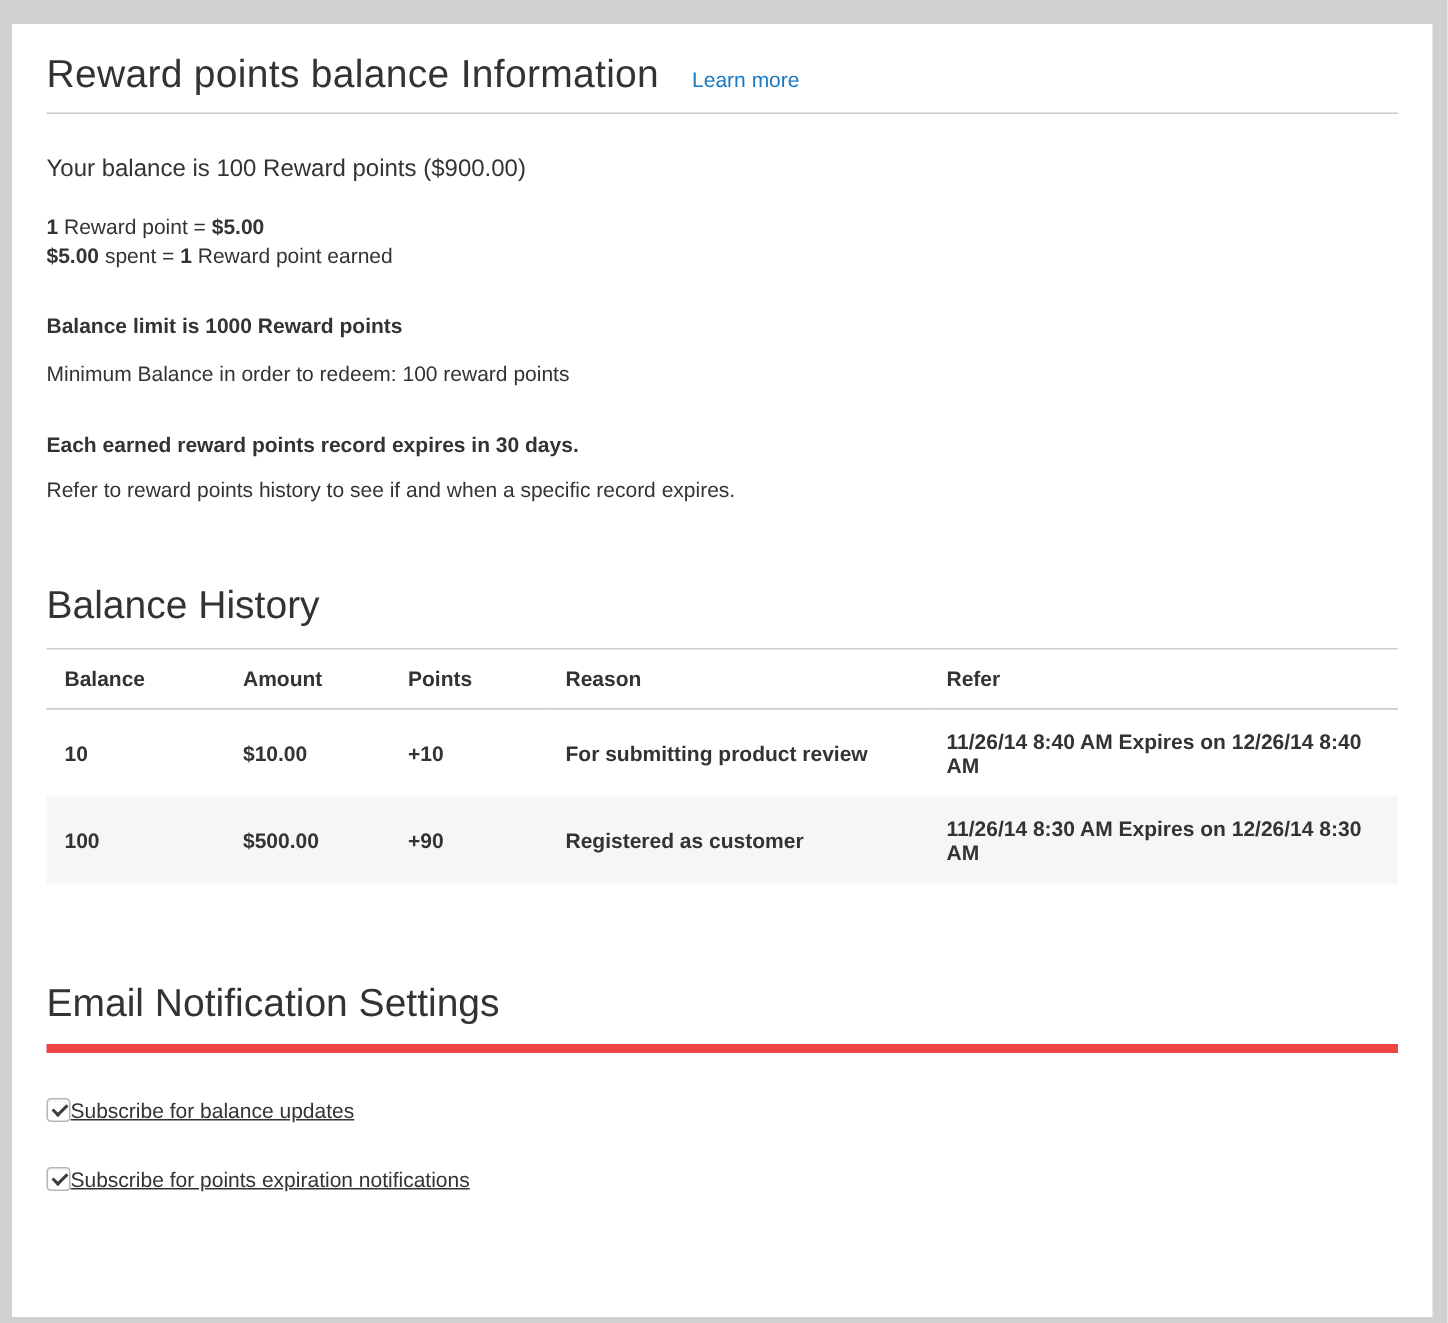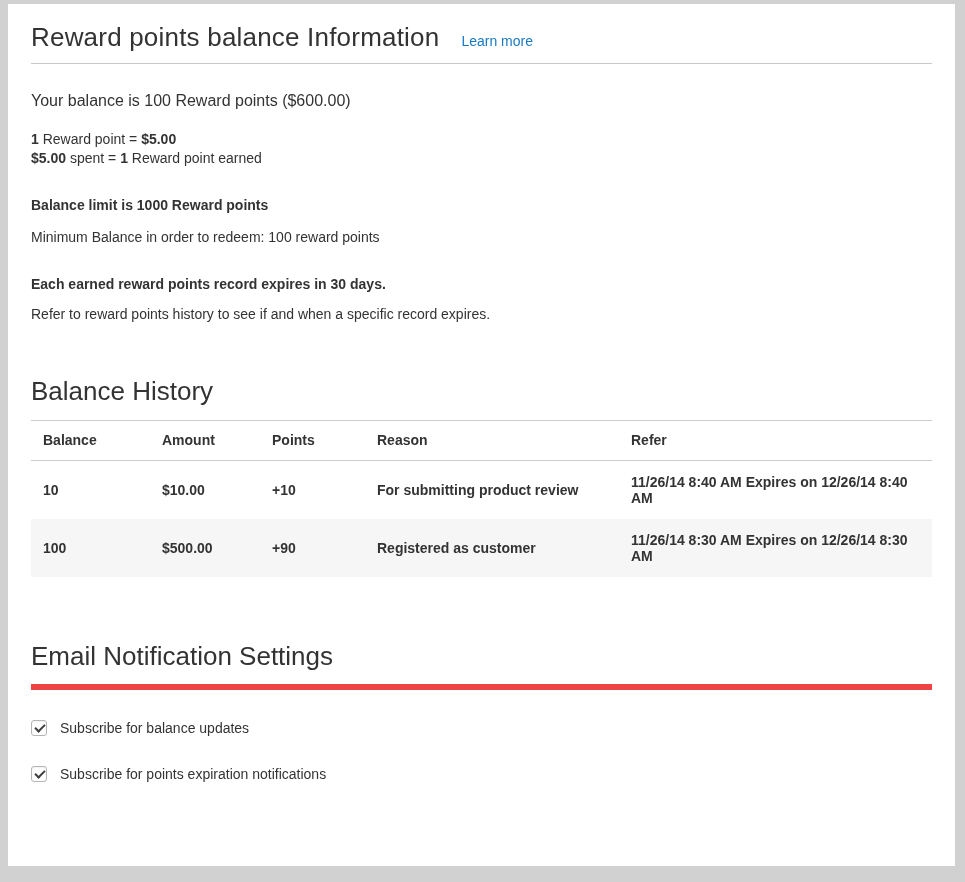--- a/index.html
+++ b/index.html
@@ -4,21 +4,21 @@
 <style>
   * { box-sizing: border-box; margin: 0; padding: 0; }
   html, body { width: 965px; height: 882px; }
   body {
     background: #d1d1d1;
     font-family: "Liberation Sans", sans-serif;
     color: #333333;
   }
   .card {
     position: absolute;
-    left: 8px; top: 4px;
+    left: 8px; top: 16px;
     width: 947px; height: 862px;
     background: #ffffff;
     padding: 0 23px 40px 23px;
     overflow: hidden;
   }
   
   .page-header {
     display: flex;
     align-items: baseline;
     gap: 22px;
@@ -86,23 +86,23 @@
   table.history tbody tr:nth-child(even) { background: #f6f6f6; }
   
   .notif-header {
     margin-top: 64px;
     padding-bottom: 12px;
     border-bottom: 6px solid #ef4444;
   }
   .checkbox-row {
     display: flex;
     align-items: flex-start;
-    gap: 13px;
     margin-top: 30px;
     font-size: 14px;
+    text-decoration: underline;
   }
   .checkbox-row:first-of-type { margin-top: 38px; }
   input[type="checkbox"] {
     appearance: none;
     -webkit-appearance: none;
     width: 16px; height: 16px;
     border: 1px solid #b5b5b5;
     border-radius: 3px;
     background: #ffffff;
     position: relative;
@@ -124,21 +124,21 @@
 </head>
 <body>
 
 <div class="card">
 
   <div class="page-header">
     <h1 class="page-title">Reward points balance Information</h1>
     <a class="learn-more" href="#">Learn more</a>
   </div>
 
-  <p class="balance-message">Your balance is 100 Reward points ($600.00)</p>
+  <p class="balance-message">Your balance is 100 Reward points ($900.00)</p>
 
   <div class="rates-lines">
     <div><b>1</b><span> Reward point = </span><b>$5.00</b></div>
     <div><b>$5.00</b><span> spent = </span><b>1</b><span> Reward point earned</span></div>
   </div>
 
   <p class="bold-line balance-limit">Balance limit is 1000 Reward points</p>
   <p class="plain-line min-balance">Minimum Balance in order to redeem: 100 reward points</p>
   <p class="bold-line expiry-bold">Each earned reward points record expires in 30 days.</p>
   <p class="plain-line expiry-note">Refer to reward points history to see if and when a specific record expires.</p>

